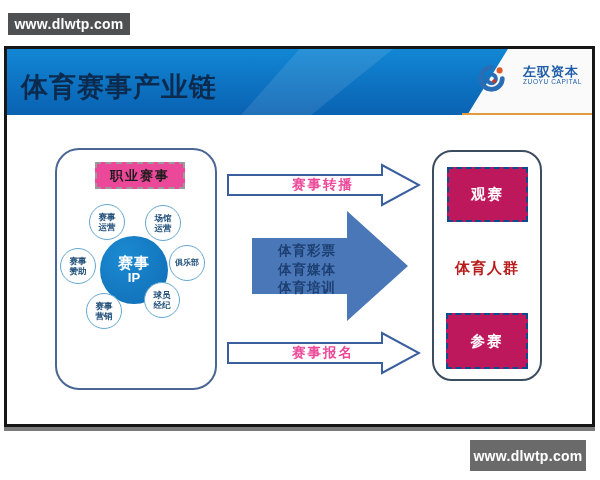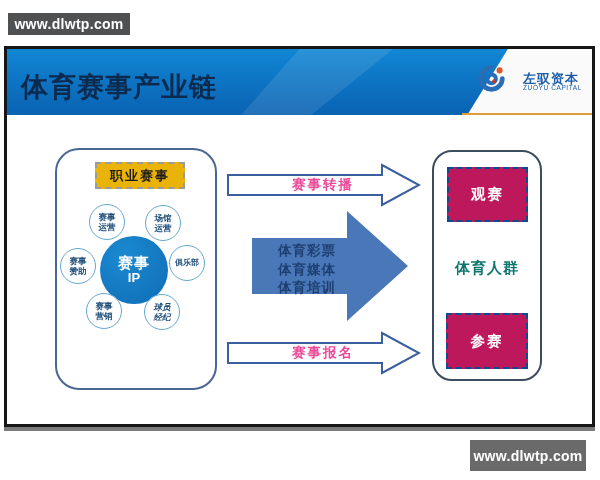--- a/index.html
+++ b/index.html
@@ -18,49 +18,49 @@
   
   #header { position:absolute; left:0; top:0; width:585px; height:66px; overflow:hidden;
     background:linear-gradient(180deg,#1187d4 0%,#0d72c1 55%,#0a62b2 100%); }
   #header-sheen { position:absolute; inset:0; background:rgba(255,255,255,0.10);
     clip-path:polygon(50% 0,66% 0,52% 100%,40% 100%); }
   #header-white { position:absolute; right:0; top:0; width:145px; height:66px; background:#fafafa;
     clip-path:polygon(42% 0,100% 0,100% 100%,14% 100%); }
   #header-goldline { position:absolute; left:455px; right:0; bottom:0; height:2px; background:#e19b3c; }
   #slide-title { position:absolute; left:14px; top:20px; font-size:27px; font-weight:bold;
     color:#0b2a4e; letter-spacing:1px; }
-  #logo { position:absolute; right:10px; top:16px; display:flex; align-items:flex-end; gap:18px; }
+  #logo { position:absolute; right:10px; top:16px; display:flex; align-items:flex-start; gap:18px; }
   #logo-text { display:flex; flex-direction:column; line-height:1.05; }
   #logo-cn { font-size:13px; font-weight:bold; color:#1c5ca8; letter-spacing:1px; }
   #logo-en { font-size:6.5px; color:#1c5ca8; letter-spacing:.6px; }
 
   
   #left-panel { position:absolute; left:55px; top:148px; width:162px; height:242px;
     border:2px solid #4a6694; border-radius:24px; background:#fff; z-index:2; }
-  .dashed-label { position:absolute; border:2px dashed #9a9a9a; background:#eab308; z-index:3;
+  .dashed-label { position:absolute; border:2px dashed #9a9a9a; background:#ec4899; z-index:3;
     display:flex; align-items:center; justify-content:center; font-size:13px; font-weight:bold; color:#1c1c1c; letter-spacing:2px; }
   #label-pro { left:95px; top:162px; width:90px; height:27px; }
   #label-amateur { left:93px; top:344px; width:90px; height:27px; }
 
   #big-circle { position:absolute; left:100px; top:236px; width:68px; height:68px; border-radius:50%;
     background:radial-gradient(circle at 35% 30%, #1b8ad2, #0f6cb4); z-index:3;
     display:flex; flex-direction:column; align-items:center; justify-content:center;
     color:#fff; font-weight:bold; line-height:1.15; }
   #big-circle .l1 { font-size:15px; letter-spacing:1px; }
   #big-circle .l2 { font-size:13px; }
 
   .satellite { position:absolute; width:36px; height:36px; border-radius:50%; background:#fff;
     border:1.5px solid #63a7cf; z-index:4; display:flex; flex-direction:column; align-items:center;
     justify-content:center; font-size:8.5px; font-weight:bold; color:#1f4e79; line-height:1.2; text-align:center; }
   #sat-0 { left:89px;  top:204px; }
   #sat-1 { left:145px; top:205px; }
   #sat-2 { left:60px;  top:248px; }
   #sat-3 { left:169px; top:245px; font-size:8px; }
   #sat-4 { left:86px;  top:293px; }
-  #sat-5 { left:144px; top:294px;font-style:italic; }
+  #sat-5 { left:144px; top:282px; }
 
   
   .outline-arrow { position:absolute; width:194px; height:44px; z-index:2; }
   #arrow-top { left:227px; top:163px; }
   #arrow-bottom { left:227px; top:331px; }
   .outline-arrow .arrow-label { position:absolute; left:16px; top:0; width:160px; height:44px;
     display:flex; align-items:center; justify-content:center; font-size:13.5px; font-weight:bold;
     color:#ec4899; letter-spacing:2px; }
   #arrow-middle { position:absolute; left:252px; top:209px; width:158px; height:114px; z-index:2; }
   #arrow-middle-text { position:absolute; left:26px; top:33px; font-size:13.5px; font-weight:bold;
@@ -68,21 +68,21 @@
 
   
   #right-panel { position:absolute; left:432px; top:150px; width:110px; height:231px;
     border:2px solid #3d4d60; border-radius:20px; background:#fff; z-index:2; }
   .blue-box { position:absolute; background:#be185d; border:2px dashed #0a4c8c; z-index:3;
     display:flex; align-items:center; justify-content:center; color:#fff; font-size:14.5px;
     font-weight:bold; letter-spacing:2px; }
   #box-watch { left:447px; top:167px; width:81px; height:55px; }
   #box-join  { left:446px; top:313px; width:82px; height:56px; }
   #crowd-label { position:absolute; left:432px; top:259px; width:110px; text-align:center;
-    font-size:15px; font-weight:600; color:#0f766e; letter-spacing:1px; z-index:3; }
+    font-size:15px; font-weight:600; color:#b91c1c; letter-spacing:1px; z-index:3; }
 </style>
 </head>
 <body>
 
 <div id="stage">
 
   <div id="wm-top" class="watermark">www.dlwtp.com</div>
 
   <div id="slide">
     <div id="header">

